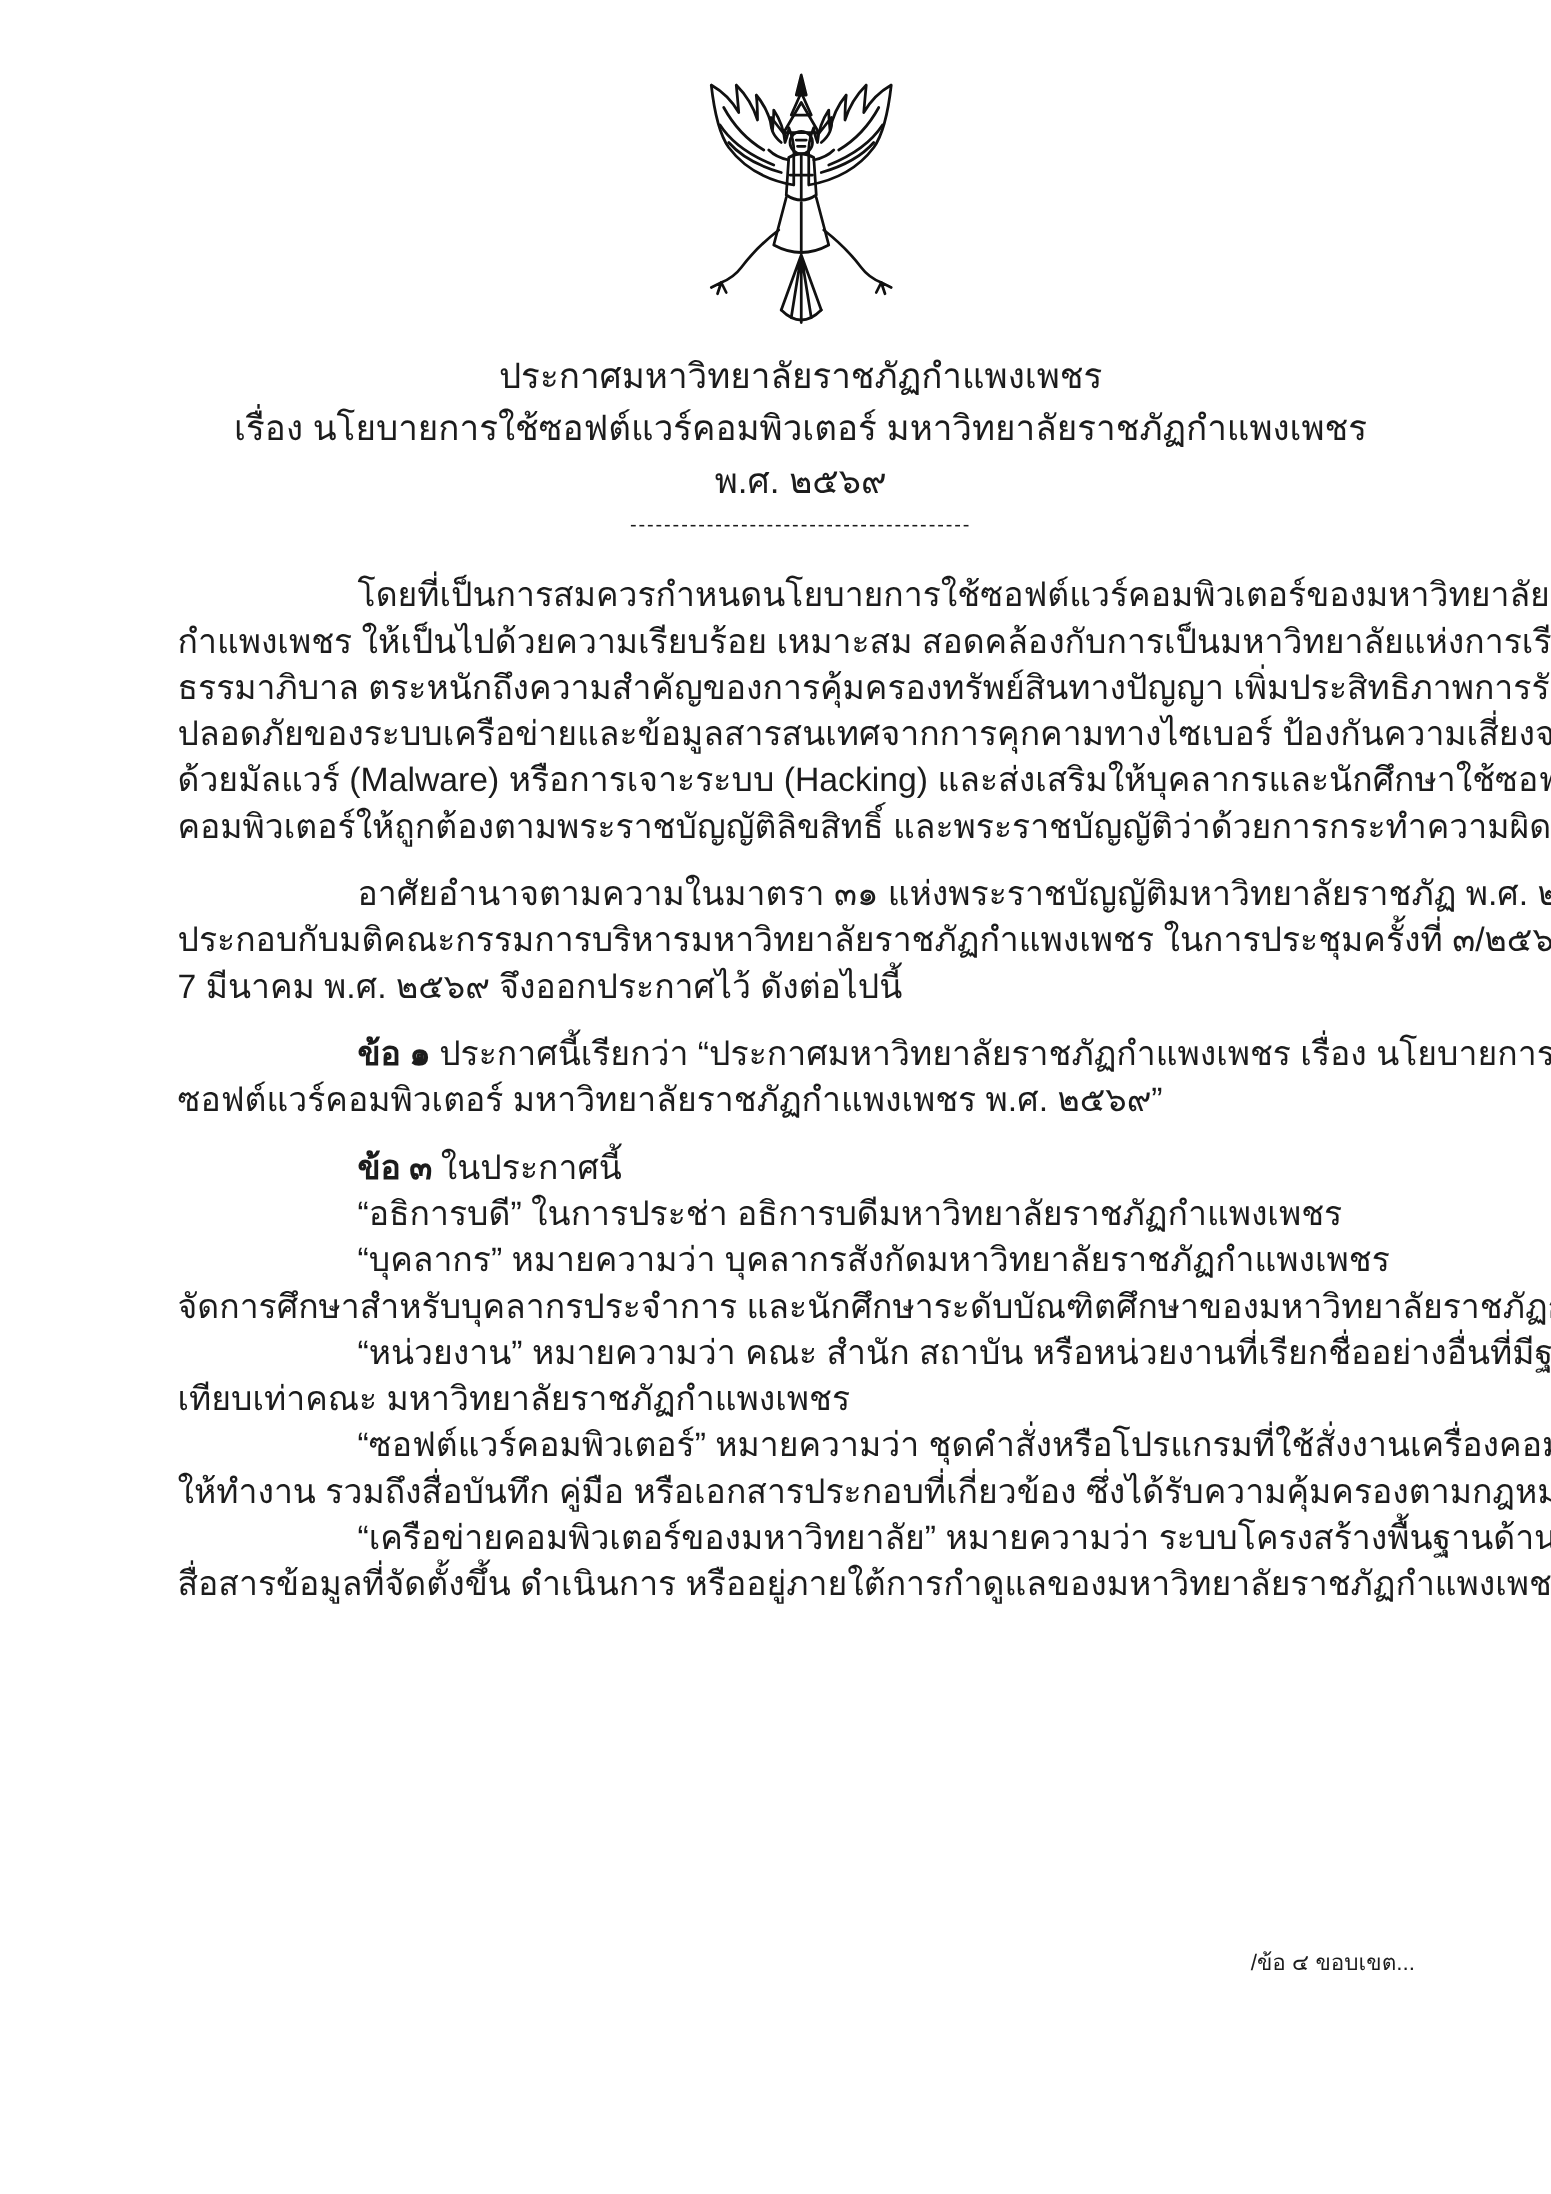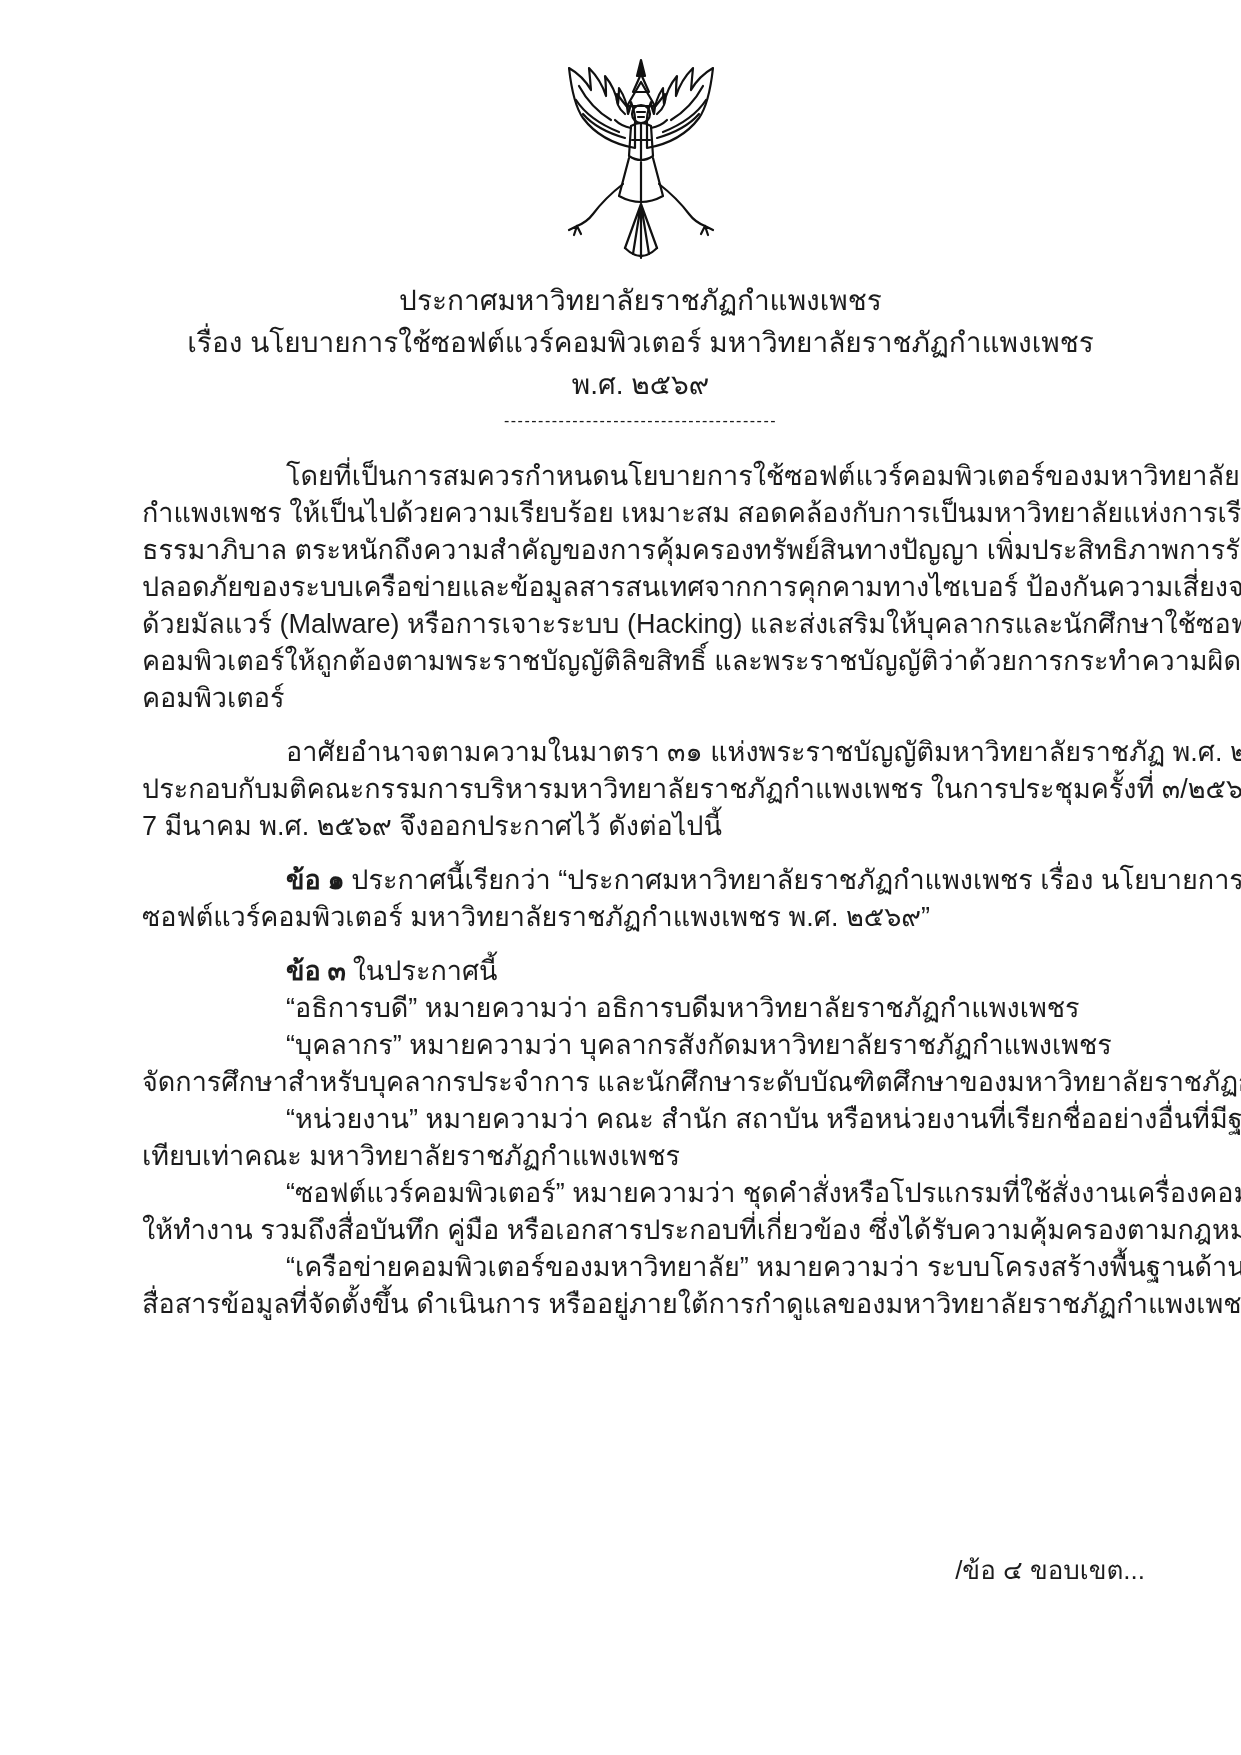--- a/index.html
+++ b/index.html
@@ -50,22 +50,22 @@
   .line {
     min-height: 37px;
     white-space: nowrap;
   }
   .line.indent { padding-left: 144px; }
   .clause-head { font-weight: bold; font-family: Liberation Serif, serif; }
   .clause-head::after { content: " "; }
   .footer-note {
     position: absolute;
     top: 1552px;
-    right: 116px;
-    font-size: 26px;
+    right: 129px;
+    font-size: 18px;
     line-height: 37px;
     margin-left: 21px;
   }
 </style>
 </head>
 <body>
 
 <div class="page">
 
   <div class="emblem-wrap">
@@ -117,41 +117,40 @@
 
   <div class="doc-body">
 
     <div class="para">
       <div class="line indent">โดยที่เป็นการสมควรกำหนดนโยบายการใช้ซอฟต์แวร์คอมพิวเตอร์ของมหาวิทยาลัยราชภัฏ</div>
       <div class="line">กำแพงเพชร ให้เป็นไปด้วยความเรียบร้อย เหมาะสม สอดคล้องกับการเป็นมหาวิทยาลัยแห่งการเรียนรู้ที่มี</div>
       <div class="line">ธรรมาภิบาล ตระหนักถึงความสำคัญของการคุ้มครองทรัพย์สินทางปัญญา เพิ่มประสิทธิภาพการรักษาความ</div>
       <div class="line">ปลอดภัยของระบบเครือข่ายและข้อมูลสารสนเทศจากการคุกคามทางไซเบอร์ ป้องกันความเสี่ยงจากการถูกโจมตี</div>
       <div class="line">ด้วยมัลแวร์ (Malware) หรือการเจาะระบบ (Hacking) และส่งเสริมให้บุคลากรและนักศึกษาใช้ซอฟต์แวร์</div>
       <div class="line">คอมพิวเตอร์ให้ถูกต้องตามพระราชบัญญัติลิขสิทธิ์ และพระราชบัญญัติว่าด้วยการกระทำความผิดเกี่ยวกับ</div>
-      <div class="line">คอมพิวเตอร์</div>
     </div>
 
     <div class="para gap">
       <div class="line indent">อาศัยอำนาจตามความในมาตรา ๓๑ แห่งพระราชบัญญัติมหาวิทยาลัยราชภัฏ พ.ศ. ๒๕๔๗</div>
       <div class="line">ประกอบกับมติคณะกรรมการบริหารมหาวิทยาลัยราชภัฏกำแพงเพชร ในการประชุมครั้งที่ ๓/๒๕๖๙ เมื่อวันที่</div>
       <div class="line">7 มีนาคม พ.ศ. ๒๕๖๙ จึงออกประกาศไว้ ดังต่อไปนี้</div>
     </div>
 
     <div class="para gap">
       <div class="line indent"><span class="clause-head">ข้อ ๑</span><span>ประกาศนี้เรียกว่า “ประกาศมหาวิทยาลัยราชภัฏกำแพงเพชร เรื่อง นโยบายการใช้</span></div>
       <div class="line">ซอฟต์แวร์คอมพิวเตอร์ มหาวิทยาลัยราชภัฏกำแพงเพชร พ.ศ. ๒๕๖๙”</div>
     </div>
 
 
     <div class="para gap">
       <div class="line indent"><span class="clause-head">ข้อ ๓</span><span>ในประกาศนี้</span></div>
     </div>
 
     <div class="para">
-      <div class="line indent">“อธิการบดี” หมายความว่า อธิการบดีมหาวิทยาลัยราชภัฏกำแพงเพชร</div>
+      <div class="line indent">“อธิการบดี” ในการประช่า อธิการบดีมหาวิทยาลัยราชภัฏกำแพงเพชร</div>
     </div>
     <div class="para">
       <div class="line indent">“บุคลากร” หมายความว่า บุคลากรสังกัดมหาวิทยาลัยราชภัฏกำแพงเพชร</div>
     </div>
     <div class="para">
       <div class="line">จัดการศึกษาสำหรับบุคลากรประจำการ และนักศึกษาระดับบัณฑิตศึกษาของมหาวิทยาลัยราชภัฏกำแพงเพชร</div>
     </div>
     <div class="para">
       <div class="line indent">“หน่วยงาน” หมายความว่า คณะ สำนัก สถาบัน หรือหน่วยงานที่เรียกชื่ออย่างอื่นที่มีฐานะ</div>
       <div class="line">เทียบเท่าคณะ มหาวิทยาลัยราชภัฏกำแพงเพชร</div>

